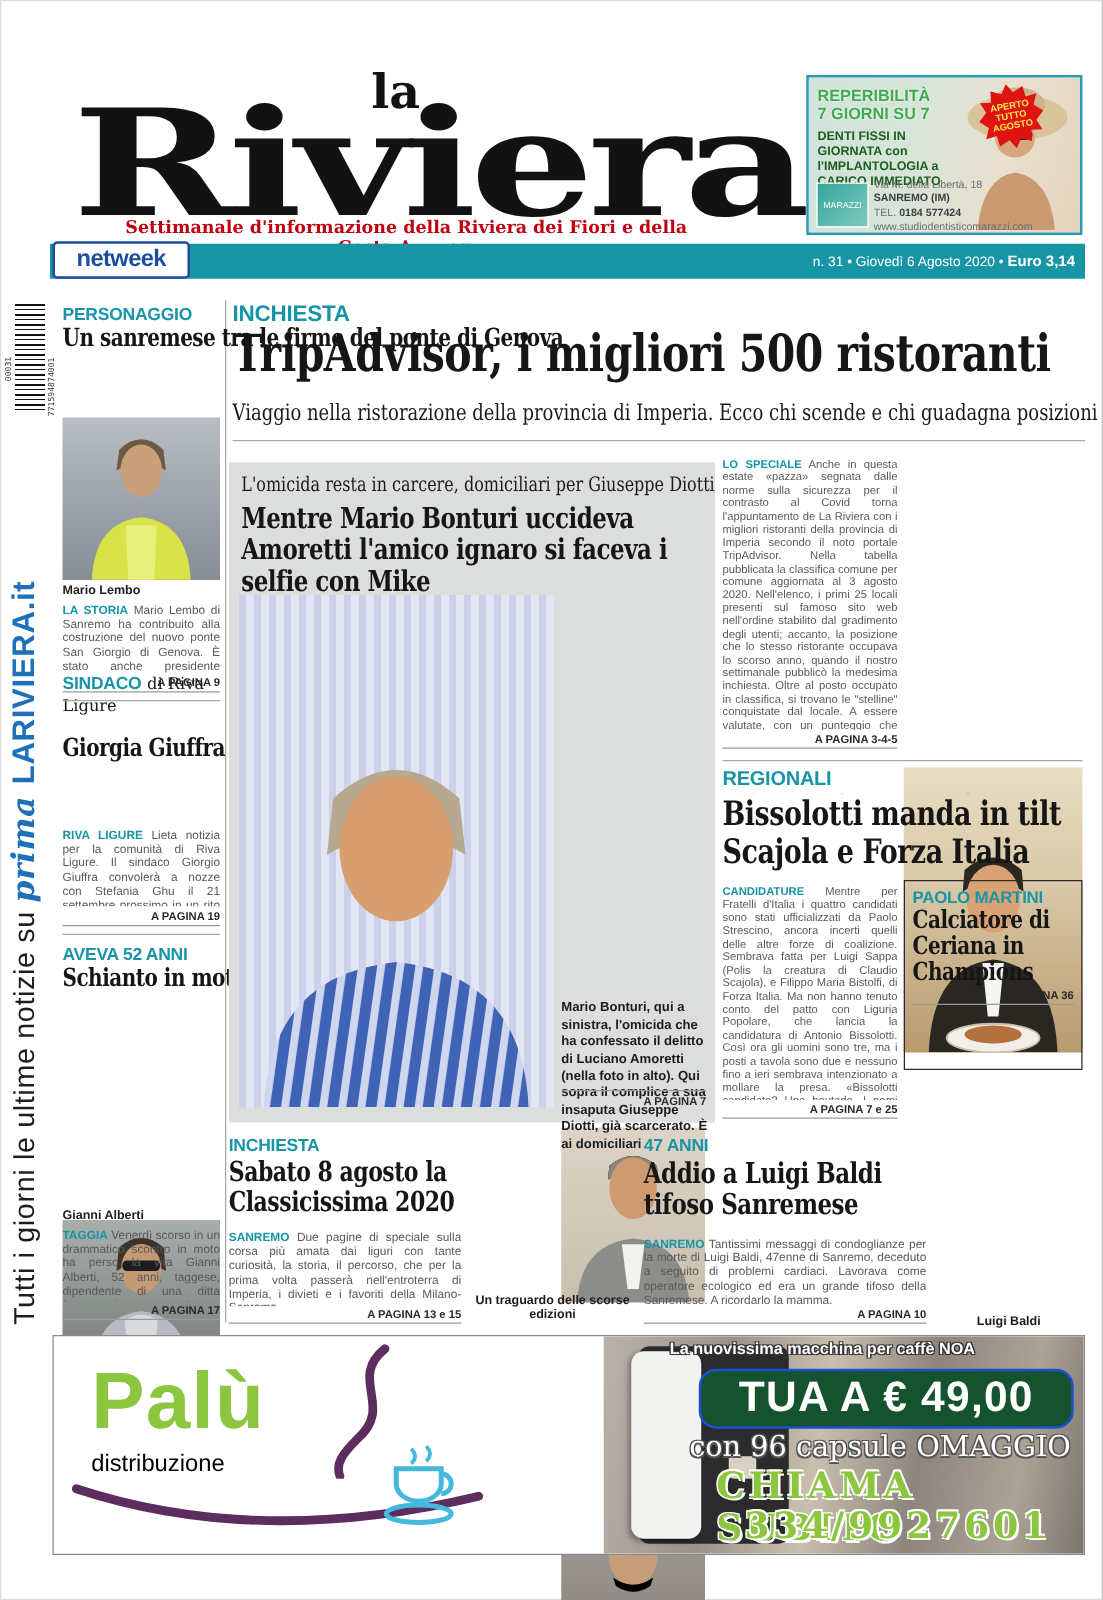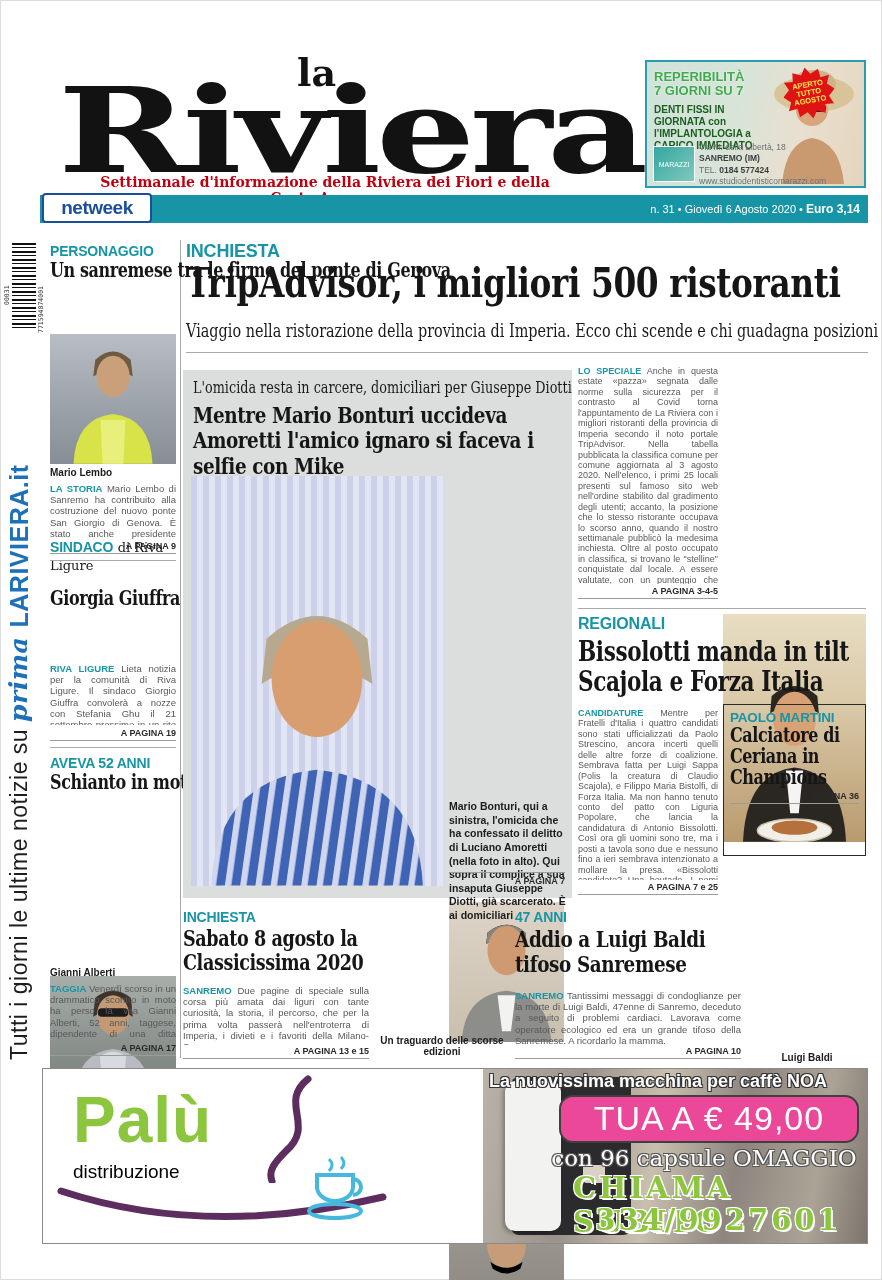--- a/index.html
+++ b/index.html
@@ -52,22 +52,22 @@
   .lc-label{font-size:14px;}
   .lc-headline{font-size:20px;line-height:1.04;width:125%;}
   .lc-kicker{font-size:13px;}
   
   .murder-box{background:#dcdddd;}
   
   .bottom-ad{border:1px solid #8a8a8a;background:#fff;overflow:hidden;}
   .palu-name{color:#8cc63f;font-size:64px;font-weight:bold;letter-spacing:1px;font-family:"Liberation Sans",sans-serif;}
   .palu-sub{color:#000000;font-size:19px;}
   .ad-photo{background:linear-gradient(100deg,#b9b3aa 0%,#9b938b 25%,#c9bfae 45%,#8d857e 65%,#aca396 85%,#7c756d 100%);}
-  .ad-headline{color:#fff;font-weight:bold;font-size:18px;text-shadow:-1px -1px 0 #333,1px -1px 0 #333,-1px 1px 0 #333,1px 1px 0 #333;}
-  .price-pill{background:#ec4899;border:2px solid #404040;border-radius:14px;color:#fff;font-weight:normal;
+  .ad-headline{color:#fff;font-weight:bold;font-size:13px;text-shadow:-1px -1px 0 #333,1px -1px 0 #333,-1px 1px 0 #333,1px 1px 0 #333;}
+  .price-pill{background:#14532d;border:2px solid #1d4ed8;border-radius:14px;color:#fff;font-weight:bold;
     font-size:34px;text-align:center;line-height:42px;letter-spacing:1px;}
   .ad-offer{color:#fff;font-weight:normal;font-size:23px;font-family:"DejaVu Serif",serif;
     text-shadow:-1px -1px 0 #555,1px -1px 0 #555,-1px 1px 0 #555,1px 1px 0 #555;}
   .ad-cta{color:#8cc63f;font-weight:bold;font-family:"DejaVu Serif",serif;font-size:29px;letter-spacing:3px;
     text-shadow:-1px -1px 0 #fff,1px -1px 0 #fff,-1px 1px 0 #fff,2px 2px 0 #fff;}
   .machine-body{background:#2b2b2e;border-radius:8px;}
   .machine-panel{background:#f2f2f0;border-radius:10px;box-shadow:-2px 2px 4px rgba(0,0,0,0.3);}
 </style>
 </head>
 <body>

